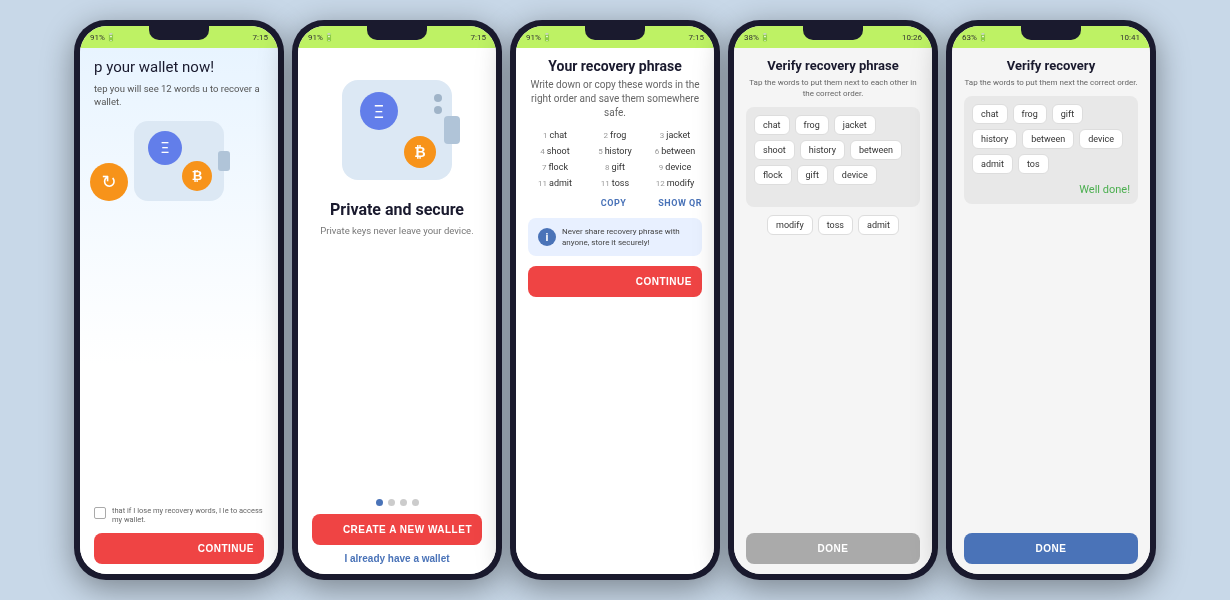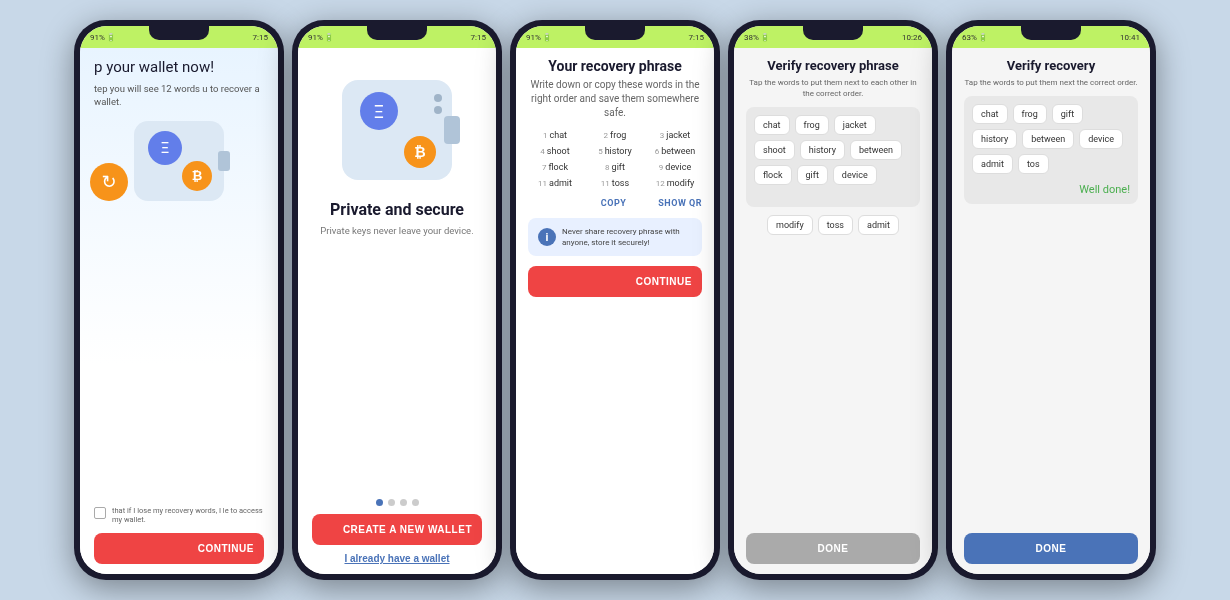--- a/index.html
+++ b/index.html
@@ -189,21 +189,20 @@
 
     .btn-link {
       background: none;
       border: none;
       color: #4a73b8;
       font-size: 10px;
       font-weight: 600;
       text-align: center;
       cursor: pointer;
       margin-top: 8px;
-      text-decoration: underline;
     }
 
     .dots {
       display: flex;
       gap: 5px;
       justify-content: center;
       margin: 8px 0;
     }
 
     .dot {

